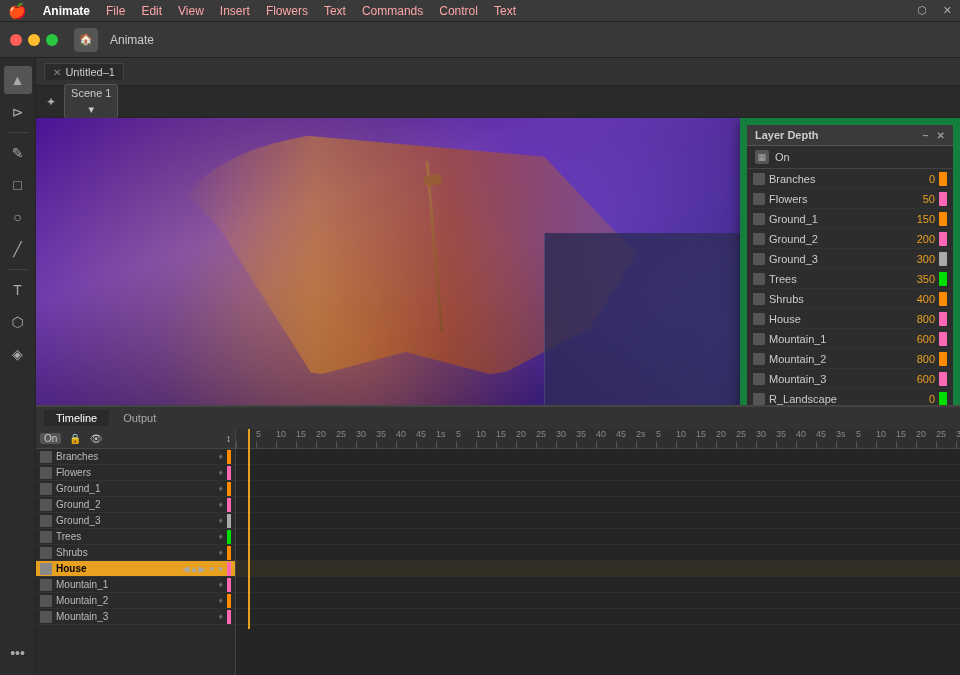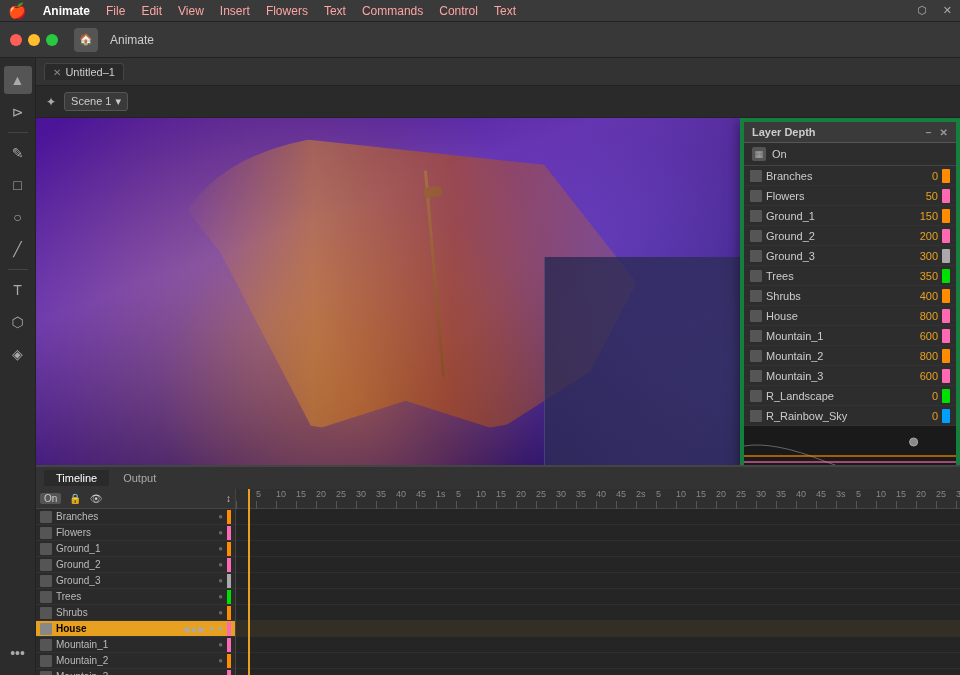--- a/index.html
+++ b/index.html
@@ -31,29 +31,29 @@
     #content { flex: 1; display: flex; flex-direction: column; overflow: hidden; }
 
     
     #doc-tabs { height: 28px; background: #333; display: flex; align-items: center; padding: 0 8px; border-bottom: 1px solid #222; }
     .doc-tab { display: flex; align-items: center; gap: 4px; padding: 2px 8px; background: #2a2a2a; border: 1px solid #444; border-bottom: none; border-radius: 3px 3px 0 0; font-size: 11px; color: #ccc; cursor: pointer; }
     .doc-tab .close-x { color: #888; font-size: 10px; }
 
     
     #scene-bar { height: 32px; background: #2a2a2a; display: flex; align-items: center; padding: 0 10px; gap: 8px; border-bottom: 1px solid #222; }
     .scene-icon { color: #aaa; font-size: 12px; }
-    .scene-select { background: #3a3a3a; border: 1px solid #555; color: #ccc; padding: 2px 6px; border-radius: 3px; font-size: 11px; cursor: pointer; display: flex; align-items: flex-start; gap: 4px; }
+    .scene-select { background: #3a3a3a; border: 1px solid #555; color: #ccc; padding: 2px 6px; border-radius: 3px; font-size: 11px; cursor: pointer; display: flex; align-items: center; gap: 4px; flex-direction: column; }
 
     
     #stage { flex: 1; background: #1a1a1a; position: relative; overflow: hidden; }
     .stage-image { width: 100%; height: 100%; background: linear-gradient(135deg, #1a0a3a 0%, #2a1a6a 20%, #4a2a8a 40%, #6a3aaa 60%, #3a2a7a 80%, #1a1a4a 100%); position: relative; overflow: hidden; display: flex; align-items: center; justify-content: center; }
     .stage-anime-bg { position: absolute; inset: 0; background: radial-gradient(ellipse at 30% 50%, rgba(100,50,200,0.8) 0%, rgba(30,10,80,1) 70%); }
 
     
-    #bottom { height: 210px; display: flex; flex-direction: column; border-top: 2px solid #444; }
+    #bottom { height: 270px; display: flex; flex-direction: column; border-top: 2px solid #444; }
 
     #panel-tabs { height: 22px; background: #333; display: flex; align-items: center; padding: 0 8px; gap: 2px; }
     .panel-tab { padding: 2px 12px; font-size: 11px; color: #aaa; cursor: pointer; border-radius: 2px 2px 0 0; }
     .panel-tab.active { background: #2a2a2a; color: #fff; }
 
     
     #timeline { flex: 1; display: flex; overflow: hidden; }
     #timeline-layers { width: 200px; background: #2a2a2a; border-right: 1px solid #444; overflow-y: auto; }
     #timeline-header-left { height: 20px; background: #333; display: flex; align-items: center; padding: 0 4px; gap: 8px; border-bottom: 1px solid #444; }
     .tl-on-badge { background: #555; padding: 0 4px; border-radius: 2px; font-size: 10px; color: #ccc; }
@@ -68,21 +68,21 @@
     
     #timeline-tracks { flex: 1; overflow-x: auto; overflow-y: auto; background: #252525; }
     .time-ruler { display: flex; align-items: center; min-width: 800px; height: 20px; background: #2f2f2f; border-bottom: 1px solid #444; position: relative; }
     .time-mark { position: absolute; font-size: 9px; color: #888; }
     .time-mark-line { position: absolute; top: 12px; width: 1px; background: #555; height: 8px; }
     .playhead-indicator { position: absolute; top: 0; left: 15px; width: 2px; background: #e85; height: 100%; }
     .track-row { height: 16px; border-bottom: 1px solid #2f2f2f; position: relative; min-width: 800px; }
     .track-row.selected-row { background: rgba(232,160,32,0.1); }
 
     
-    #layer-depth { position: absolute; right: 0; top: 0; width: 220px; background: #2d2d2d; border: 4px solid #15803d; box-shadow: 0 4px 12px rgba(0,0,0,0.5); z-index: 100; }
+    #layer-depth { position: absolute; right: 0; top: 0; width: 220px; background: #2d2d2d; border: 7px solid #15803d; box-shadow: 0 4px 12px rgba(0,0,0,0.5); z-index: 100; }
     #ld-header { background: #3a3a3a; padding: 4px 8px; display: flex; align-items: center; justify-content: space-between; border-bottom: 1px solid #555; font-size: 11px; color: #ccc; font-weight: bold; }
     #ld-header .panel-controls { display: flex; gap: 8px; }
     #ld-header .ctrl { font-size: 10px; color: #999; cursor: pointer; }
     #ld-on-row { padding: 4px 8px; display: flex; align-items: center; gap: 6px; border-bottom: 1px solid #444; }
     .on-icon { width: 14px; height: 14px; background: #555; border-radius: 2px; font-size: 9px; display: flex; align-items: center; justify-content: center; color: #aaa; }
     .ld-layer-row { height: 20px; display: flex; align-items: center; padding: 0 6px; gap: 4px; border-bottom: 1px solid #333; }
     .ld-layer-icon { width: 12px; height: 12px; background: #555; border-radius: 1px; flex-shrink: 0; }
     .ld-layer-name { flex: 1; font-size: 11px; color: #ccc; }
     .ld-layer-value { width: 40px; text-align: right; font-size: 11px; color: #e8a020; }
     .ld-layer-color { width: 8px; height: 14px; flex-shrink: 0; border-radius: 1px; }

